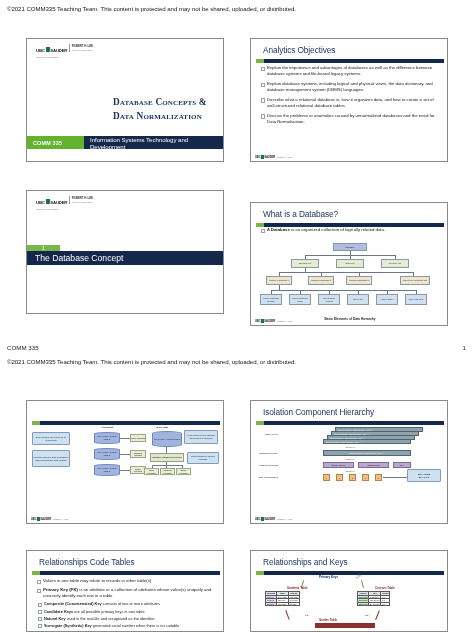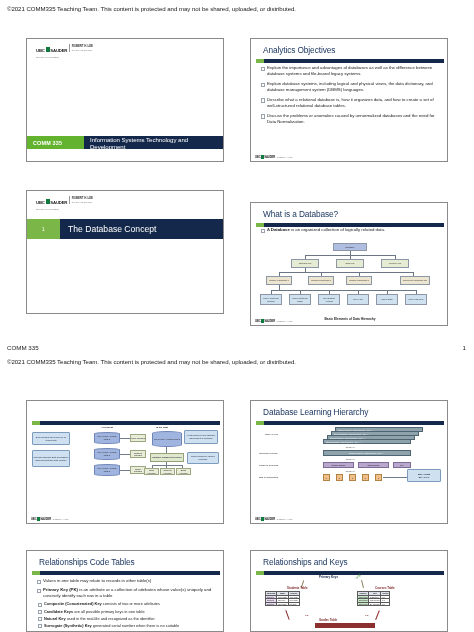--- a/index.html
+++ b/index.html
@@ -72,21 +72,21 @@
     font-size:5.4px; font-weight:bold; font-variant:small-caps;
     display:flex; align-items:center; padding-left:6px; letter-spacing:0.2px;
   }
   .band-navy {
     flex:1; background:#14284b; color:#fff;
     font-size:6.1px; display:flex; align-items:center; padding-left:6px;
     letter-spacing:-0.05px;
   }
 
   
-  .section-band { position:absolute; left:0; top:28px; width:100%; height:20px; display:flex; }
+  .section-band { position:absolute; left:0; top:54px; width:100%; height:20px; display:flex;flex-direction:column; }
   .sec-green {
     width:33px; background:#7ab648; color:#fff; font-size:5px;
     display:flex; align-items:center; justify-content:center;
   }
   .sec-navy {
     flex:1; background:#14284b; color:#fff;
     font-size:8.6px; display:flex; align-items:center; padding-left:8px;
   }
 
   
@@ -227,20 +227,24 @@
         <div><span class="ubc">UBC</span><span class="flag"></span><span class="sauder">SAUDER</span></div>
         <div class="sub">SCHOOL OF BUSINESS</div>
       </div>
       <div class="divider"></div>
       <div class="logo-col">
         <div class="rhl">ROBERT H. LEE</div>
         <div class="sub">GRADUATE SCHOOL</div>
       </div>
     </div>
 
+    <div class="title-lines">
+      <div>Database Concepts &amp;</div>
+      <div>Data Normalization</div>
+    </div>
 
     <div class="title-band">
       <div class="band-green">COMM 335</div>
       <div class="band-navy">Information Systems Technology and Development</div>
     </div>
   </div>
 
   <div class="slide s-w col-r" style="top:38px;">
     <div class="s-title">Analytics Objectives</div>
     <div class="s-hr">
@@ -381,21 +385,21 @@
 
     <div class="s-foot">
       <span class="ubc2">UBC</span>
       <span class="fl"></span>
       <span class="ubc2">SAUDER</span>
       <span class="txt">ROBERT H. LEE</span>
     </div>
   </div>
 
   <div class="slide s-w col-r" style="top:400px;">
-    <div class="s-title">Database Learning Hierarchy</div>
+    <div class="s-title">Isolation Component Hierarchy</div>
     <div class="s-hr">
       <div class="hr-g"></div>
       <div class="hr-n"></div>
     </div>
 
     <div class="ch">
       <div class="lbl" style="left:8px; top:8px;">Table or File</div>
 
       <div class="rowbox" style="left:78px; top:2px;  width:88px; height:5px;">Student Number | Student Name | GPA | ...</div>
       <div class="rowbox" style="left:74px; top:6px;  width:88px; height:5px;">Student Number | Student Name | GPA | ...</div>

